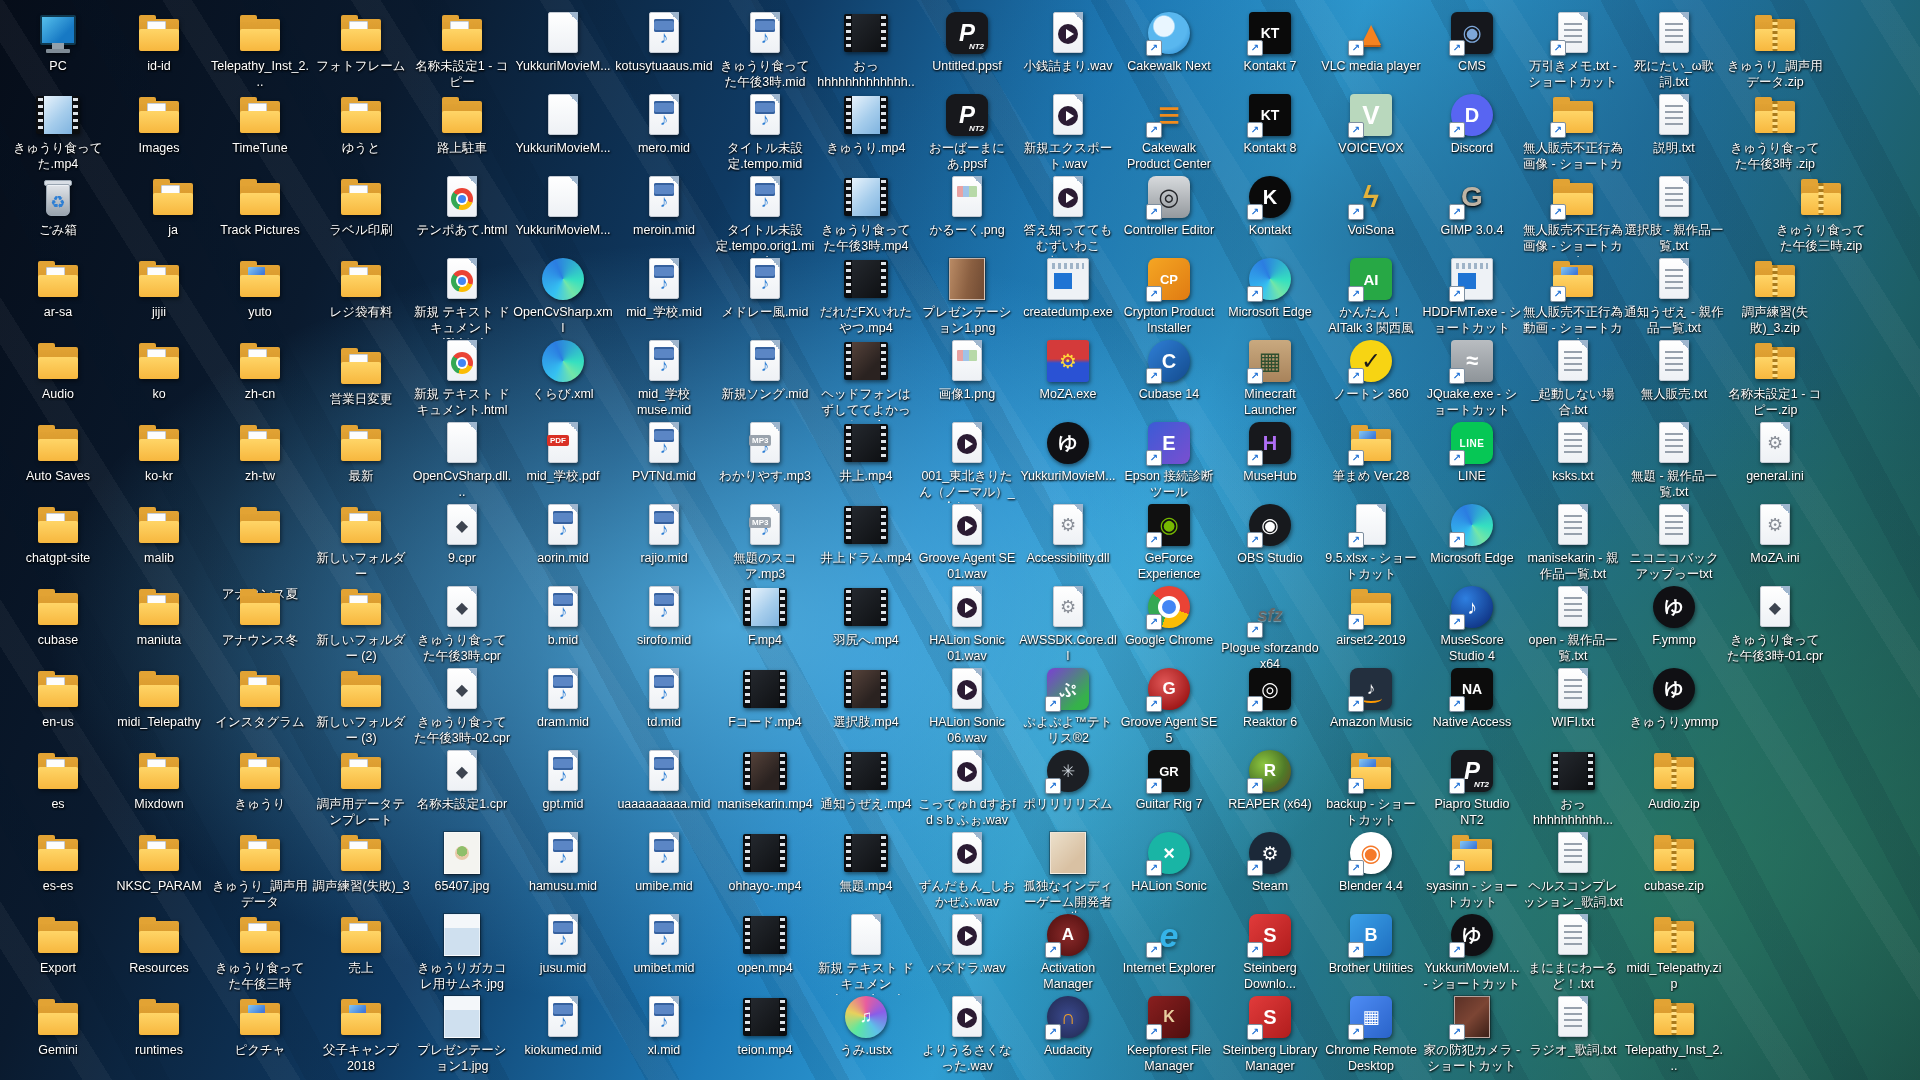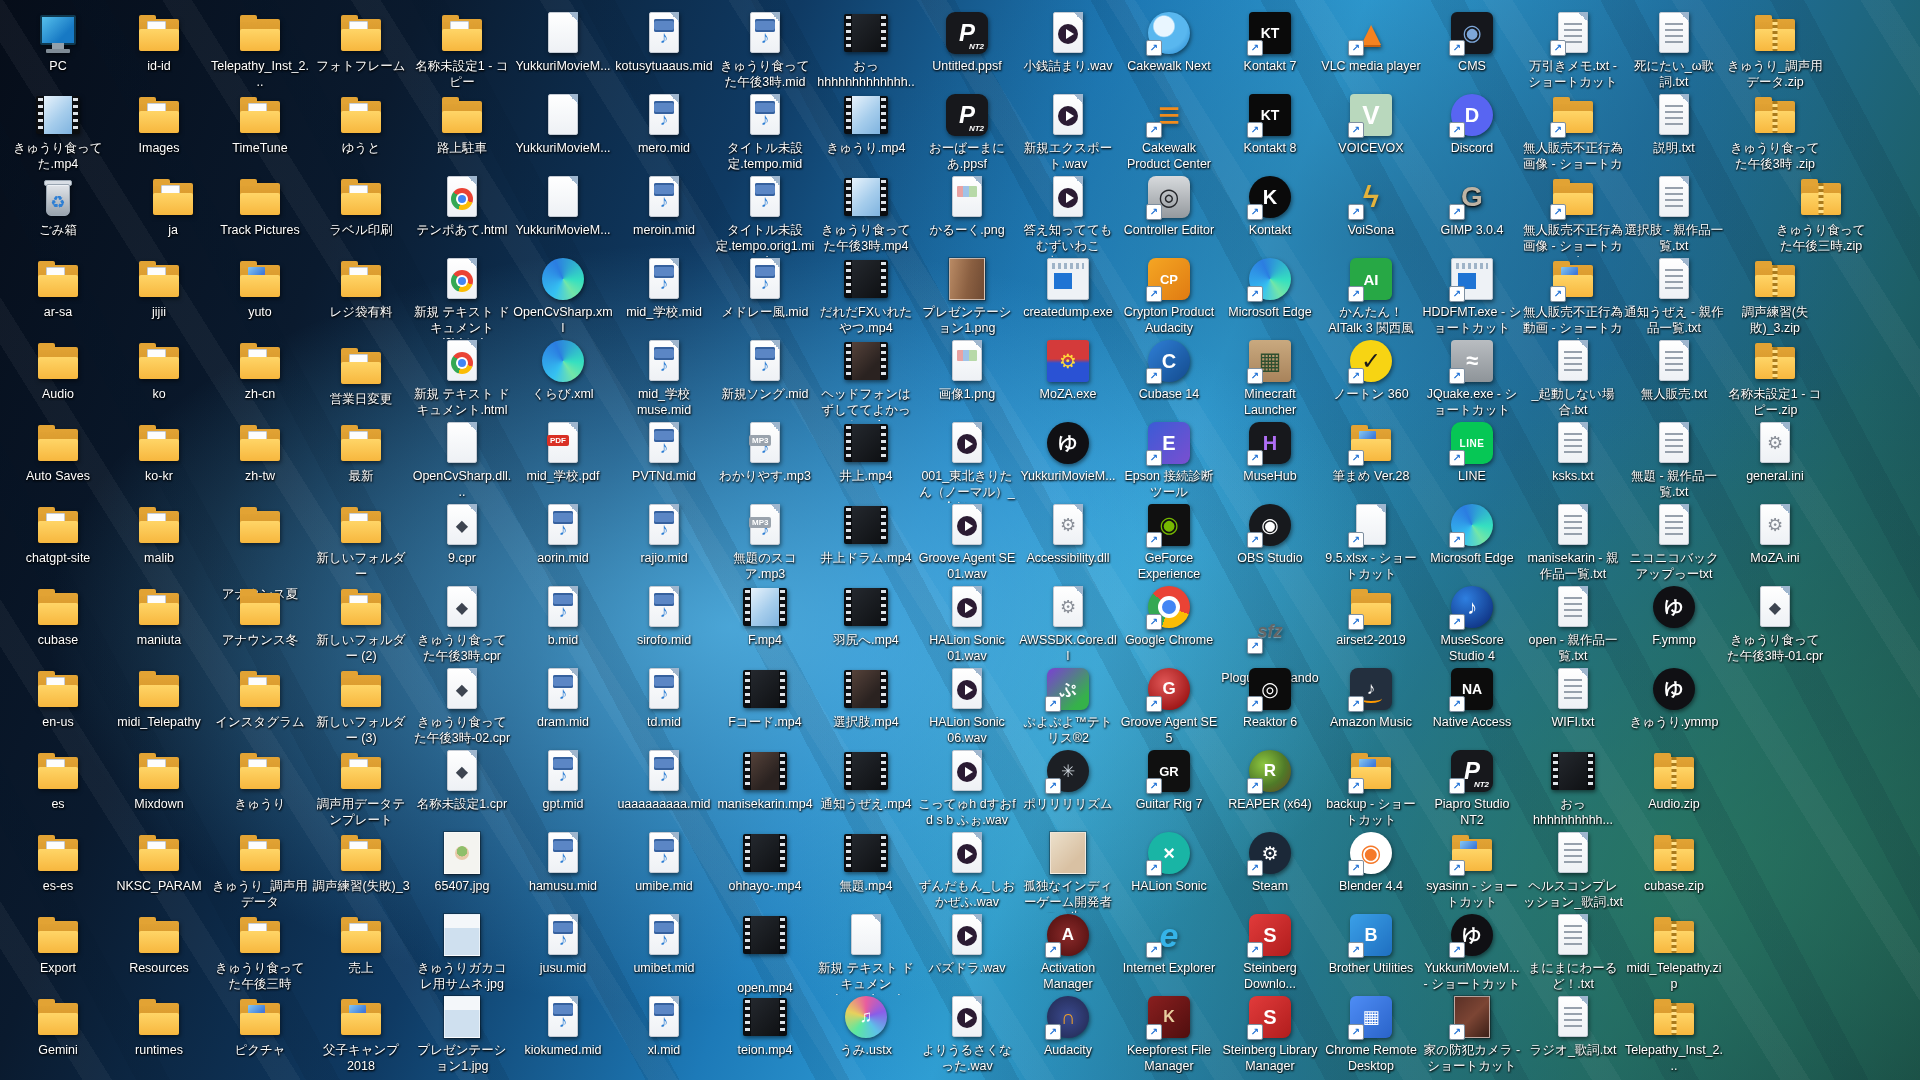--- a/index.html
+++ b/index.html
@@ -692,21 +692,21 @@
       </div>
       <div class="lbl">createdump.exe</div>
     </div>
     <div class="cell" title="Crypton Product Installer" style="left: 1119px; top: 256px;">
       <div class="ico">
         <div class="app ap-crypton">
           <span>CP</span>
         </div>
         <span class="sc">↗</span>
       </div>
-      <div class="lbl">Crypton Product Audacity</div>
+      <div class="lbl">Crypton Product Installer</div>
     </div>
     <div class="cell" title="Microsoft Edge" style="left: 1220px; top: 256px;">
       <div class="ico">
         <div class="app ap-edgeball"></div>
         <span class="sc">↗</span>
       </div>
       <div class="lbl">Microsoft Edge</div>
     </div>
     <div class="cell" title="かんたん！ AITalk 3 関西風" style="left: 1321px; top: 256px;">
       <div class="ico">
@@ -1297,21 +1297,21 @@
       </div>
       <div class="lbl">AWSSDK.Core.dll</div>
     </div>
     <div class="cell" title="Google Chrome" style="left: 1119px; top: 584px;">
       <div class="ico">
         <div class="app ap-chromeball"></div>
         <span class="sc">↗</span>
       </div>
       <div class="lbl">Google Chrome</div>
     </div>
-    <div class="cell" title="Plogue sforzando x64" style="left: 1220px; top: 608px; gap: 14px;">
+    <div class="cell" title="Plogue sforzando x64" style="left: 1220px; top: 592px;">
       <div class="ico">
         <div class="app ap-sfz">
           <span>sfz</span>
         </div>
         <span class="sc">↗</span>
       </div>
       <div class="lbl">Plogue sforzando x64</div>
     </div>
     <div class="cell" title="airset2-2019" style="left: 1321px; top: 584px;">
       <div class="ico">
@@ -1838,21 +1838,21 @@
     </div>
     <div class="cell" title="umibet.mid" style="left: 614px; top: 912px;">
       <div class="ico">
         <div class="fdoc"></div>
         <div class="fcorner"></div>
         <div class="fstrip"></div>
         <div class="fg g-mid">♪</div>
       </div>
       <div class="lbl">umibet.mid</div>
     </div>
-    <div class="cell" title="open.mp4" style="left: 715px; top: 912px; gap: 20px;">
+    <div class="cell" title="open.mp4" style="left: 715px; top: 912px;">
       <div class="ico">
         <div class="film"></div>
         <div class="scr scr-dark"></div>
       </div>
       <div class="lbl">open.mp4</div>
     </div>
     <div class="cell" title="新規 テキスト ドキュメント.musicxml" style="left: 816px; top: 912px;">
       <div class="ico">
         <div class="fdoc"></div>
         <div class="fcorner"></div>

